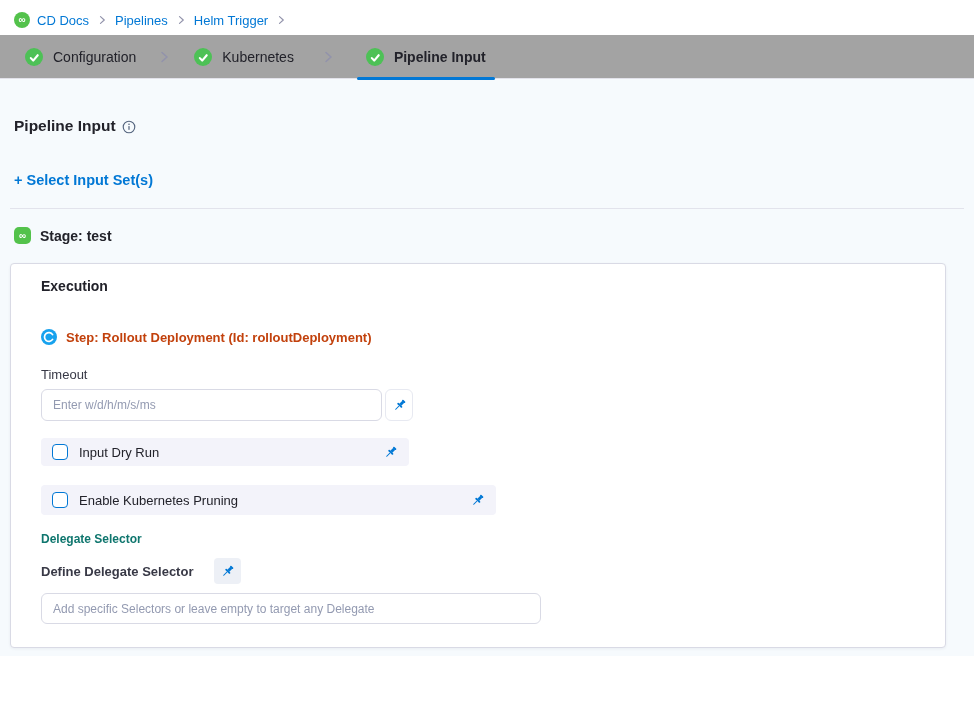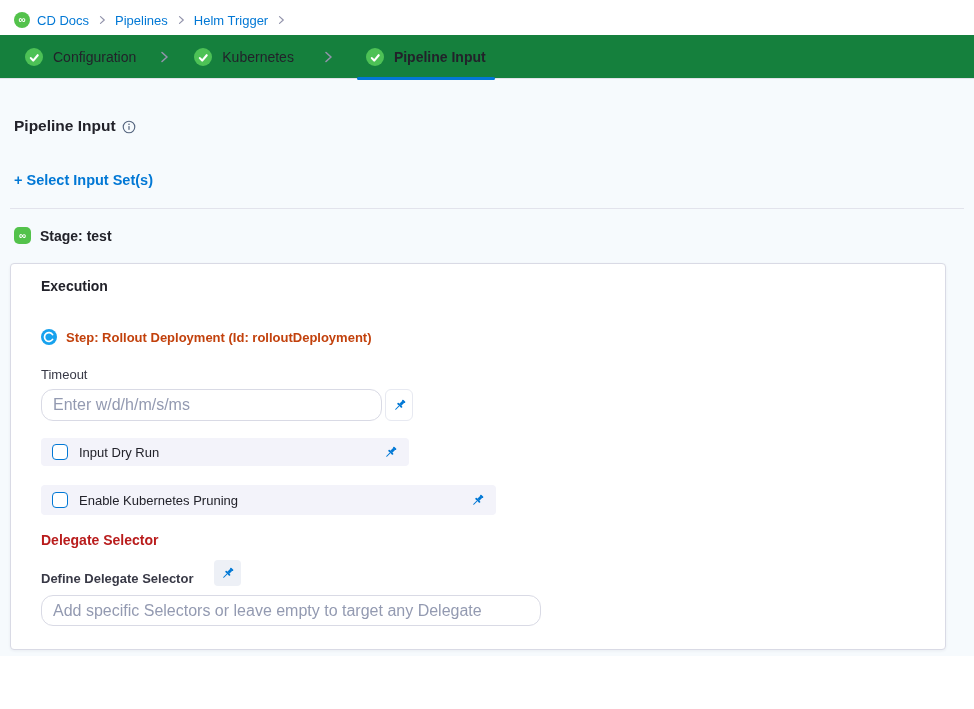--- a/index.html
+++ b/index.html
@@ -24,21 +24,21 @@
   .toggle { width:27px; height:15px; border-radius:9px; background:#0278d5; position:relative; margin-left:26px; cursor:pointer; }
   .toggle .knob { position:absolute; top:2px; right:2px; width:11px; height:11px; border-radius:50%; background:#fff; }
   .toggle-label { margin-left:11px; font-size:14px; color:#6b6d85; }
   .view-toggle {
     position:absolute; right:181px; top:2px; display:flex; align-items:center;
     border:1px solid #9293ab; border-radius:11px; height:20px; background:#fff; overflow:hidden;
   }
   .view-seg { font-size:10.5px; font-weight:bold; letter-spacing:0.8px; padding:0 15px; line-height:18px; color:#22222a; cursor:pointer; }
   .view-seg.active { background:#22222a; color:#fff; border-radius:10px; height:20px; line-height:20px; margin:-1px 0 -1px -1px; padding:0 17px; }
   
-  .tabbar { display:flex; align-items:center; height:44px; padding-left:25px; background:#15803d; border-bottom:1px solid #e2e2ea; }
+  .tabbar { display:flex; align-items:center; height:44px; padding-left:25px; background:#a3a3a3; border-bottom:1px solid #e2e2ea; }
   .tab { display:flex; align-items:center; gap:10px; height:44px; position:relative; cursor:pointer; }
   .tab-label { font-size:14px; color:#22222a; }
   .tab.active .tab-label { font-weight:bold; }
   .tab.active::after { content:""; position:absolute; left:-9px; right:-9px; bottom:-1px; height:3px; background:#0278d5; border-radius:2px; }
   .check-circle { width:18px; height:18px; border-radius:50%; background:#4dc156; display:flex; align-items:center; justify-content:center; flex:none; }
   .tab-sep1 { margin:0 22px 0 20px; display:flex; }
   .tab-sep2 { margin:0 30px 0 26px; display:flex; }
   
   .content { background:#f6fafd; min-height:577px; padding:0 14px; }
   .section-title-row { display:flex; align-items:center; gap:6px; padding-top:38px; }
@@ -55,40 +55,40 @@
     border:1px solid #d9dae5; border-radius:4px;
     box-shadow:0 1px 3px rgba(40,41,61,0.06);
     padding:14px 30px 23px;
   }
   .card-title { font-size:14px; font-weight:bold; color:#22222a; }
   .step-row { display:flex; align-items:center; gap:9px; margin-top:35px; }
   .step-label { font-size:13px; font-weight:600; color:#c2410c; }
   .field-label { margin-top:22px; font-size:13px; color:#383946; }
   .input-group { display:flex; align-items:center; margin-top:7px; gap:3px; }
   .text-input {
-    height:32px; border:1px solid #d9dae5; border-radius:12px; background:#fff;
-    font-family:inherit; font-size:16px; color:#22222a; padding:9px 11px; outline:none;
+    height:32px; border:1px solid #d9dae5; border-radius:6px; background:#fff;
+    font-family:inherit; font-size:12px; color:#22222a; padding:9px 11px; outline:none;
   }
   .text-input::placeholder { color:#939ab1; }
   .timeout-input { width:341px; }
   .pin-btn {
     width:28px; height:32px; border:1px solid #e7e9f1; border-radius:6px; background:#fff;
     display:flex; align-items:center; justify-content:center; cursor:pointer;
   }
   .check-row {
     display:flex; align-items:center; gap:11px; margin-top:17px;
     background:#f3f3fa; border-radius:4px; padding:0 11px; height:28px;
   }
   .check-row.row1 { width:368px; }
   .check-row.row2 { width:455px; height:30px; margin-top:19px; }
   .checkbox { width:16px; height:16px; border:1.5px solid #0278d5; border-radius:4px; background:#fff; flex:none; cursor:pointer; }
   .check-label { font-size:13px; color:#22222a; }
   .row-pin { margin-left:auto; display:flex; cursor:pointer; }
-  .delegate-label { margin-top:17px; font-size:14px; font-weight:600; color:#b91c1c; }
-  .define-row { display:flex; align-items:flex-end; gap:21px; margin-top:12px; }
+  .delegate-label { margin-top:17px; font-size:12px; font-weight:600; color:#0f766e; }
+  .define-row { display:flex; align-items:center; gap:21px; margin-top:12px; }
   .define-label { font-size:13px; font-weight:600; color:#383946; }
   .define-pin-btn {
     width:27px; height:26px; background:#edf0f6; border:none; border-radius:4px;
     display:flex; align-items:center; justify-content:center; cursor:pointer;
   }
   .delegate-input { width:500px; height:31px; margin-top:9px; display:block; }
 </style>
 </head>
 <body>
 

